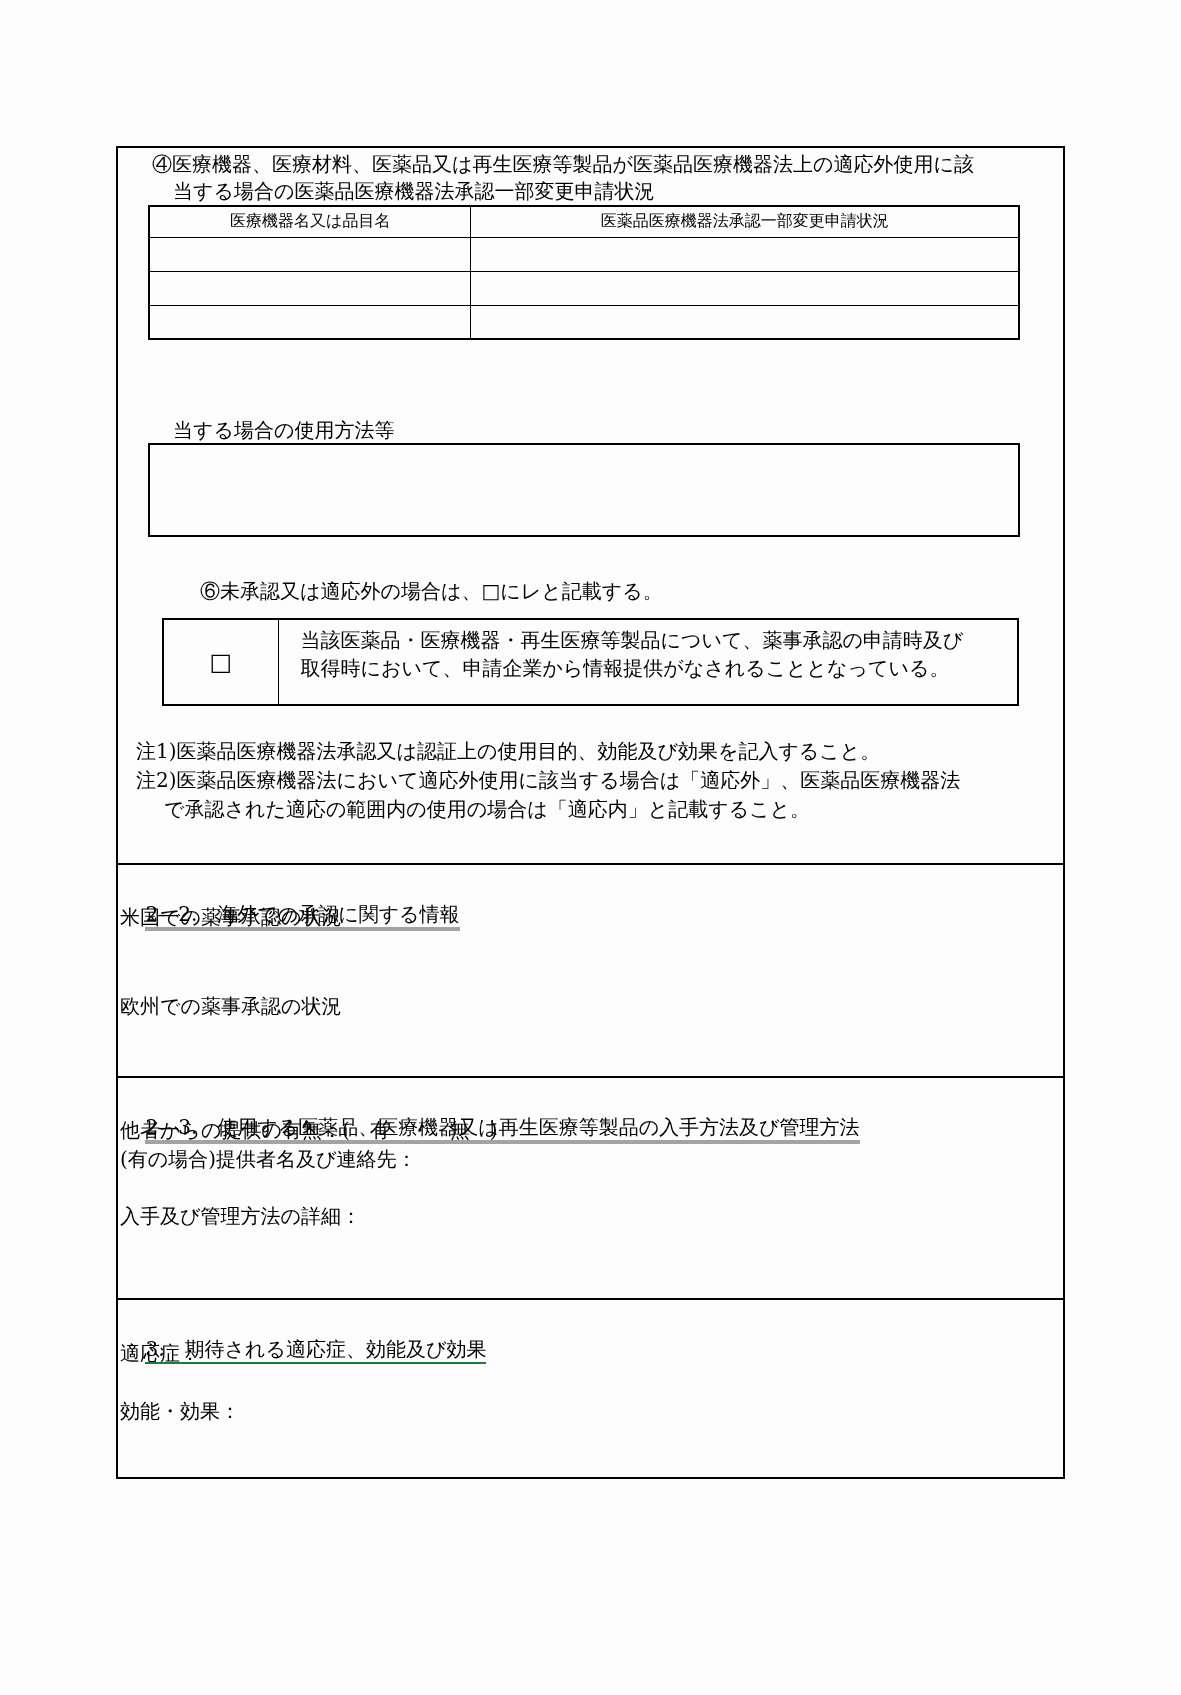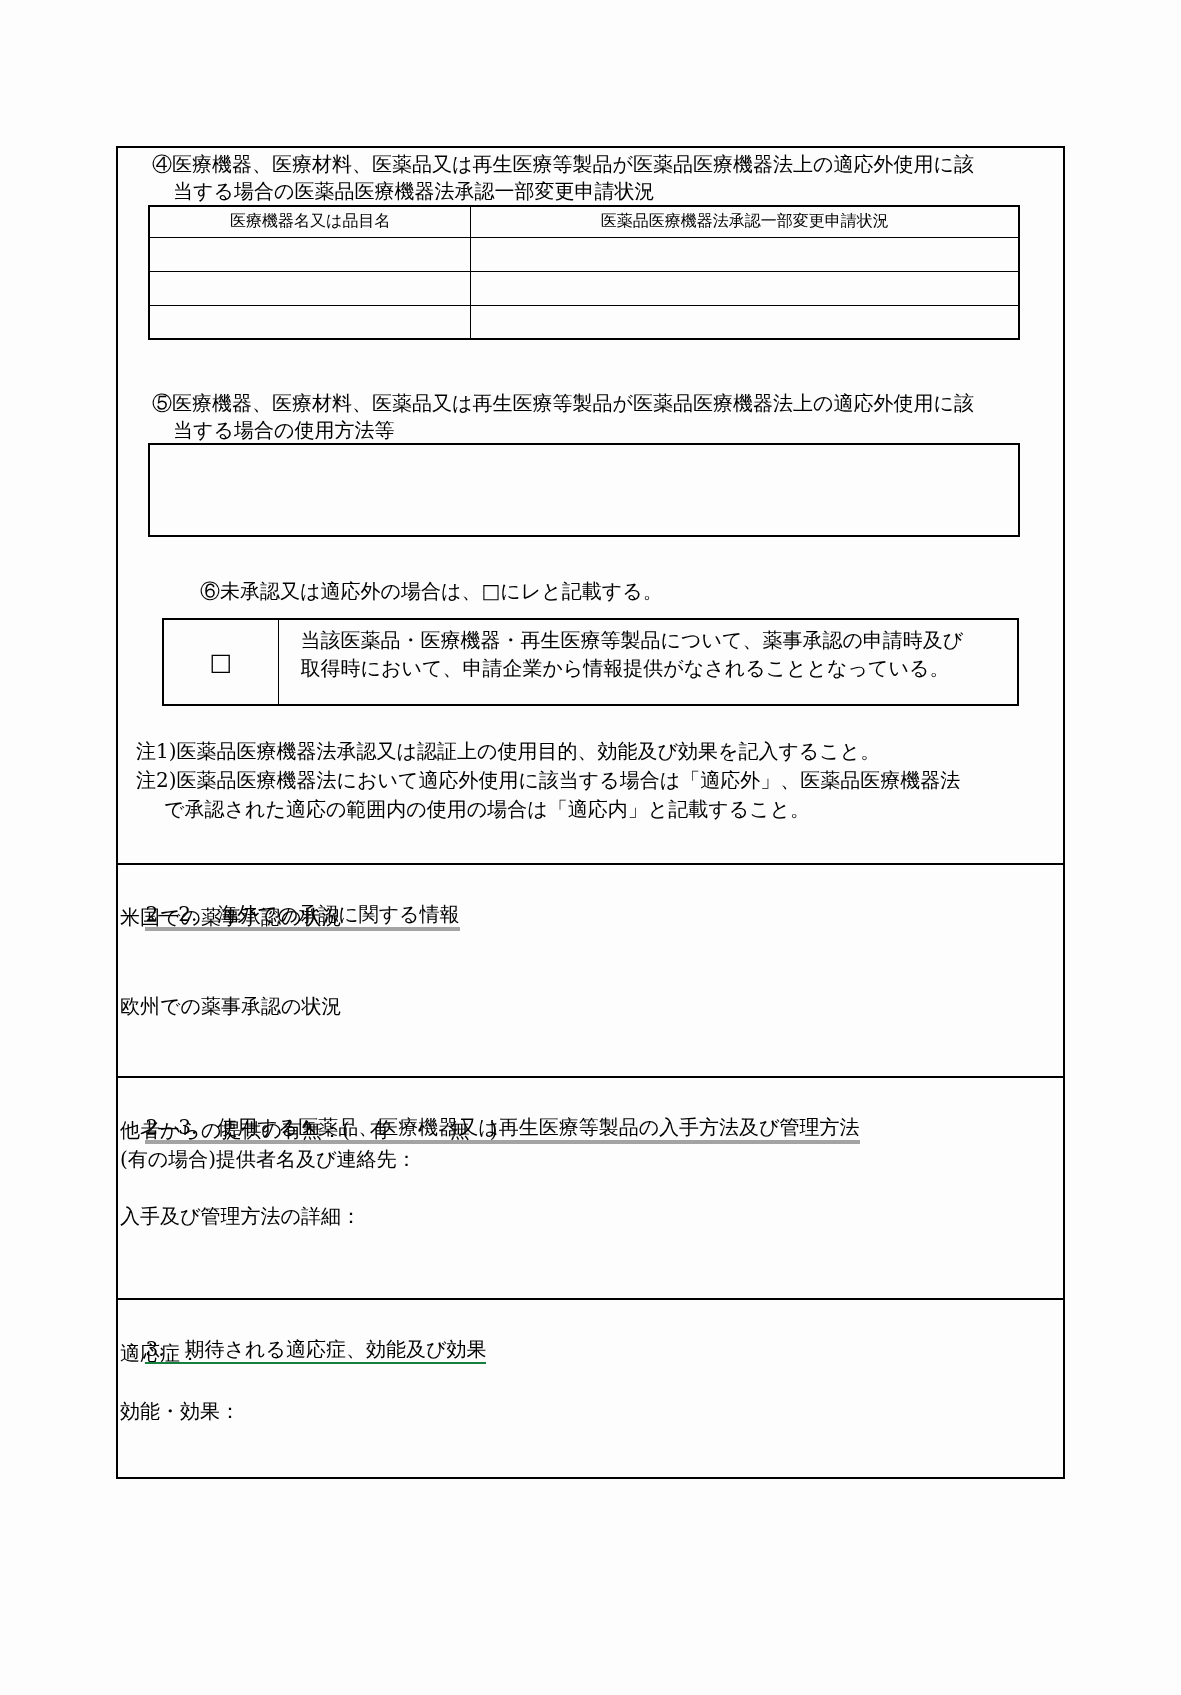--- a/index.html
+++ b/index.html
@@ -76,21 +76,20 @@
         <td></td>
         <td></td>
       </tr>
       <tr>
         <td></td>
         <td></td>
       </tr>
     </tbody>
   </table>
 
-  <div class="abs" style="left:34px; top:242px;">⑤医療機器、医療材料、医薬品又は再生医療等製品が医薬品医療機器法上の適応外使用に該</div>
   <div class="abs" style="left:55px; top:269px;">当する場合の使用方法等</div>
 
   <div class="s5-box"></div>
 
   <div class="abs" style="left:34px; top:430px;margin-left:48px;">⑥未承認又は適応外の場合は、□にレと記載する。</div>
 
   <table class="s6-table">
     <tbody>
       <tr>
         <td class="s6-check-cell">

